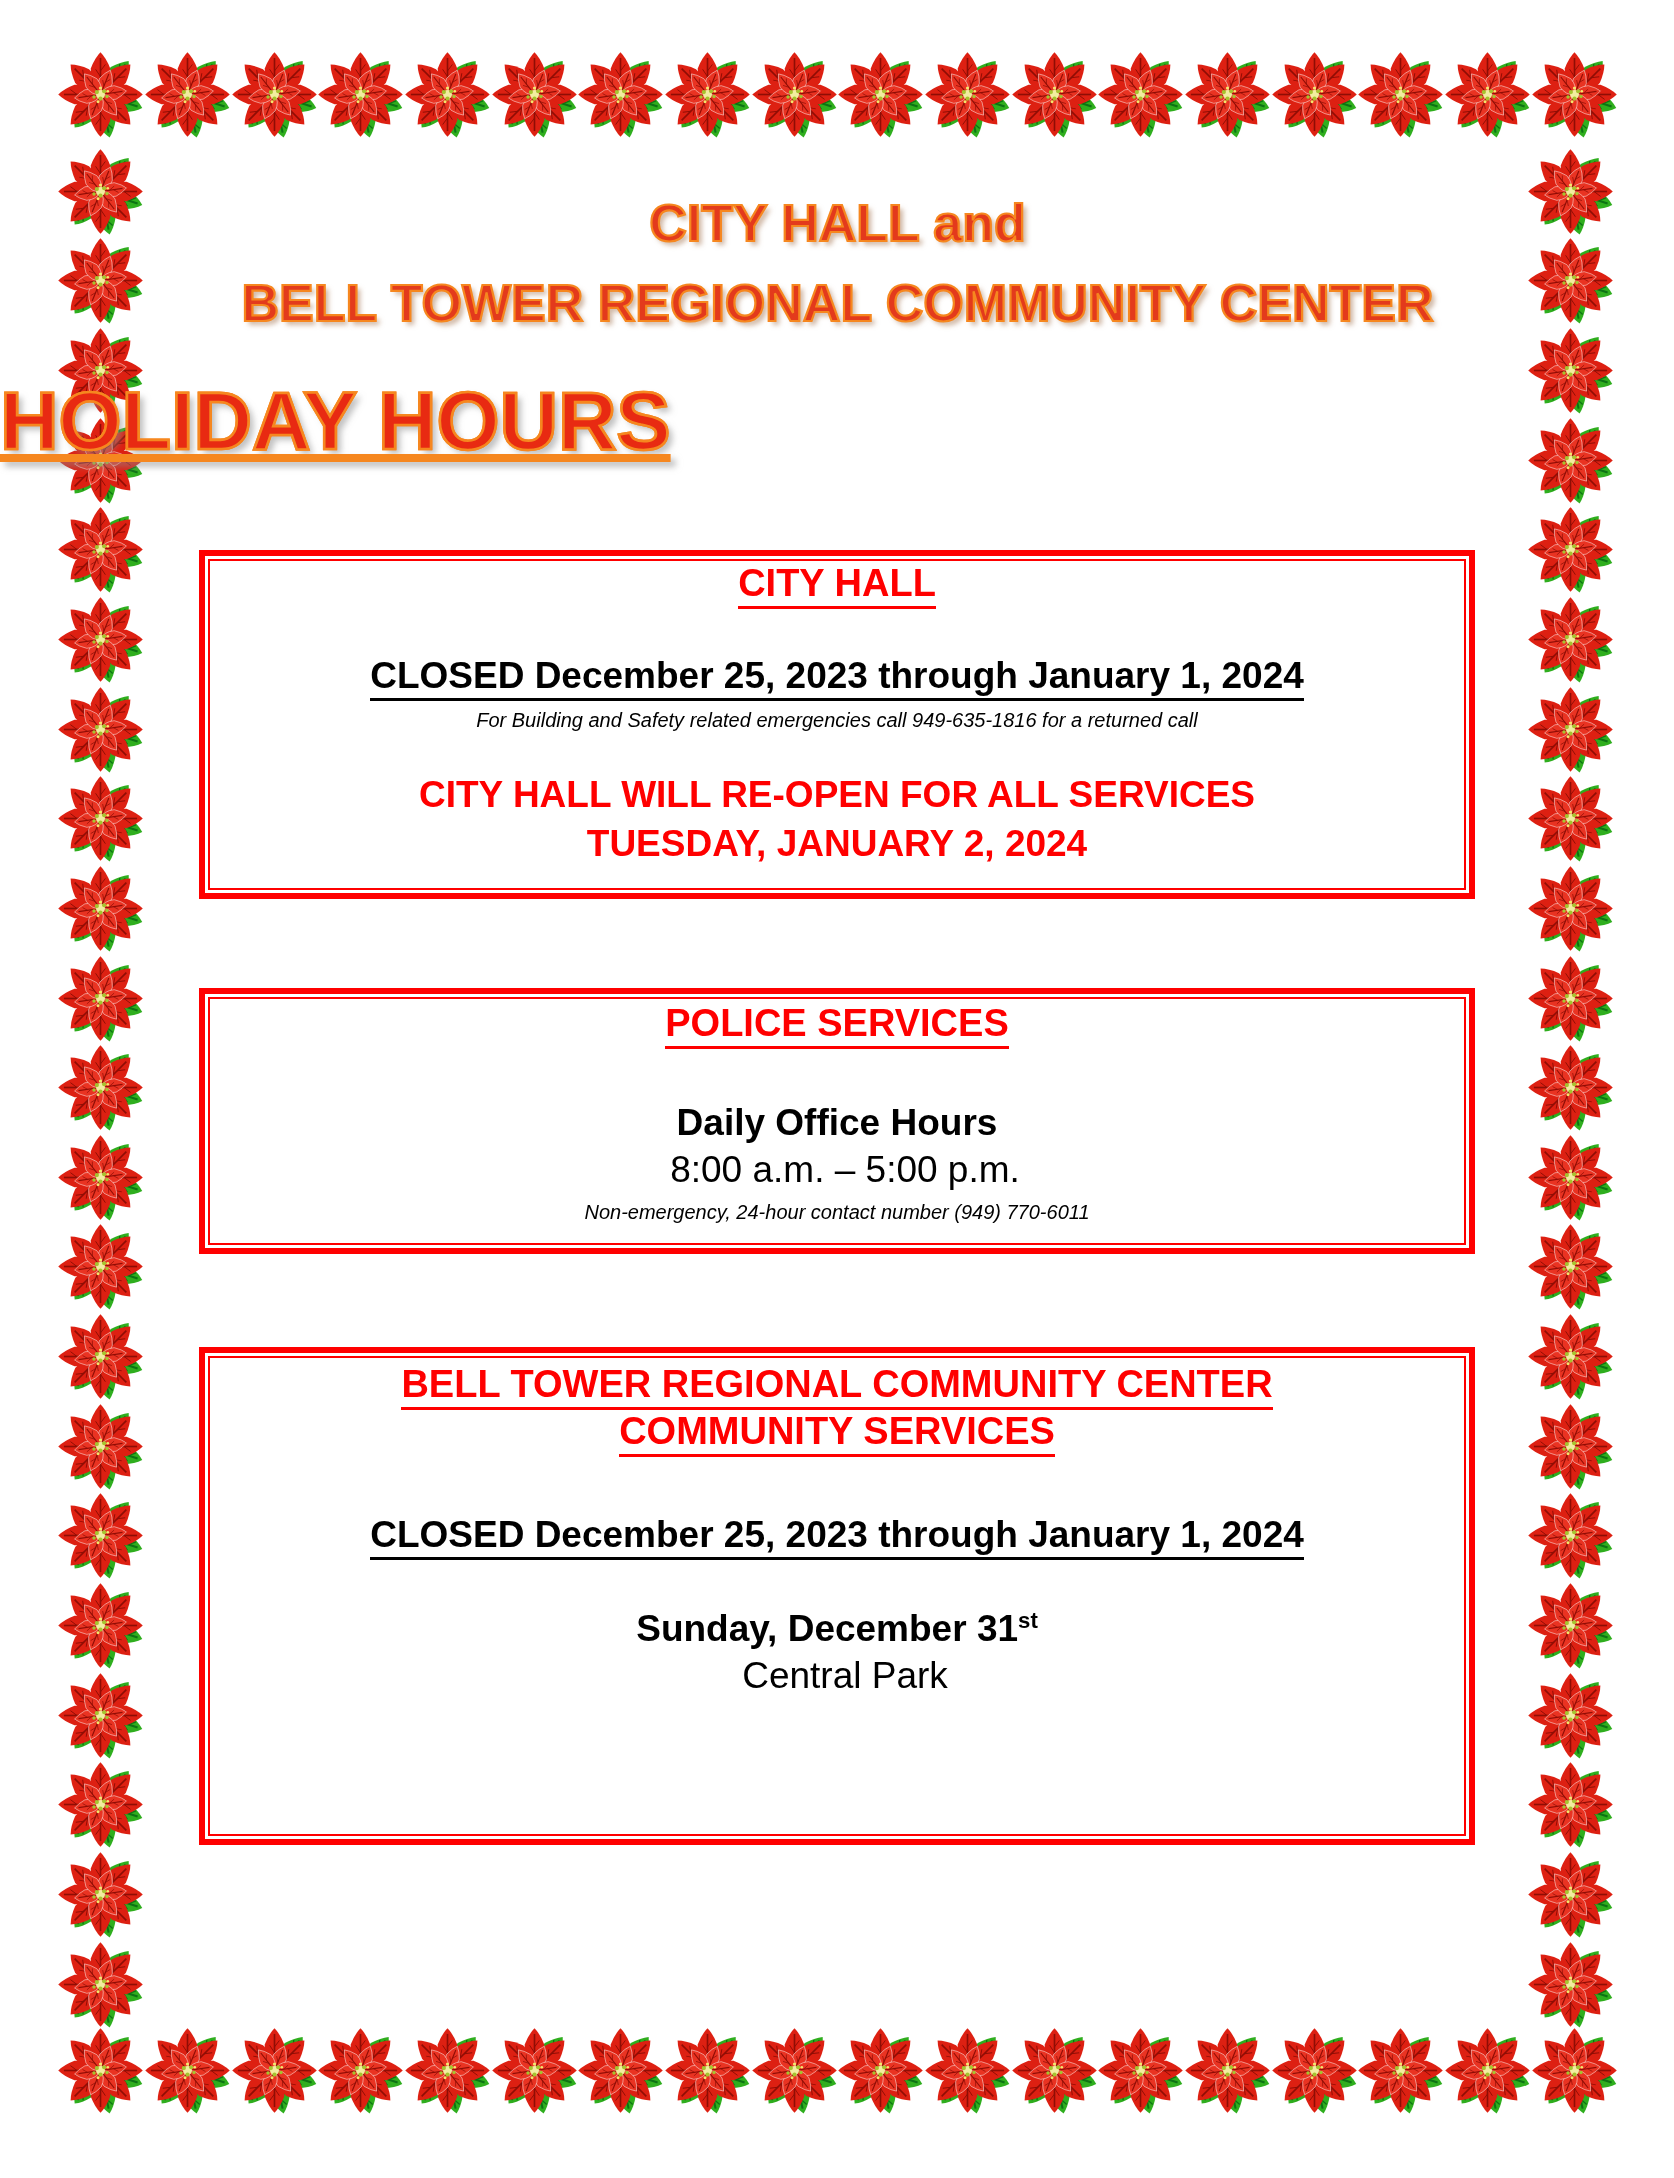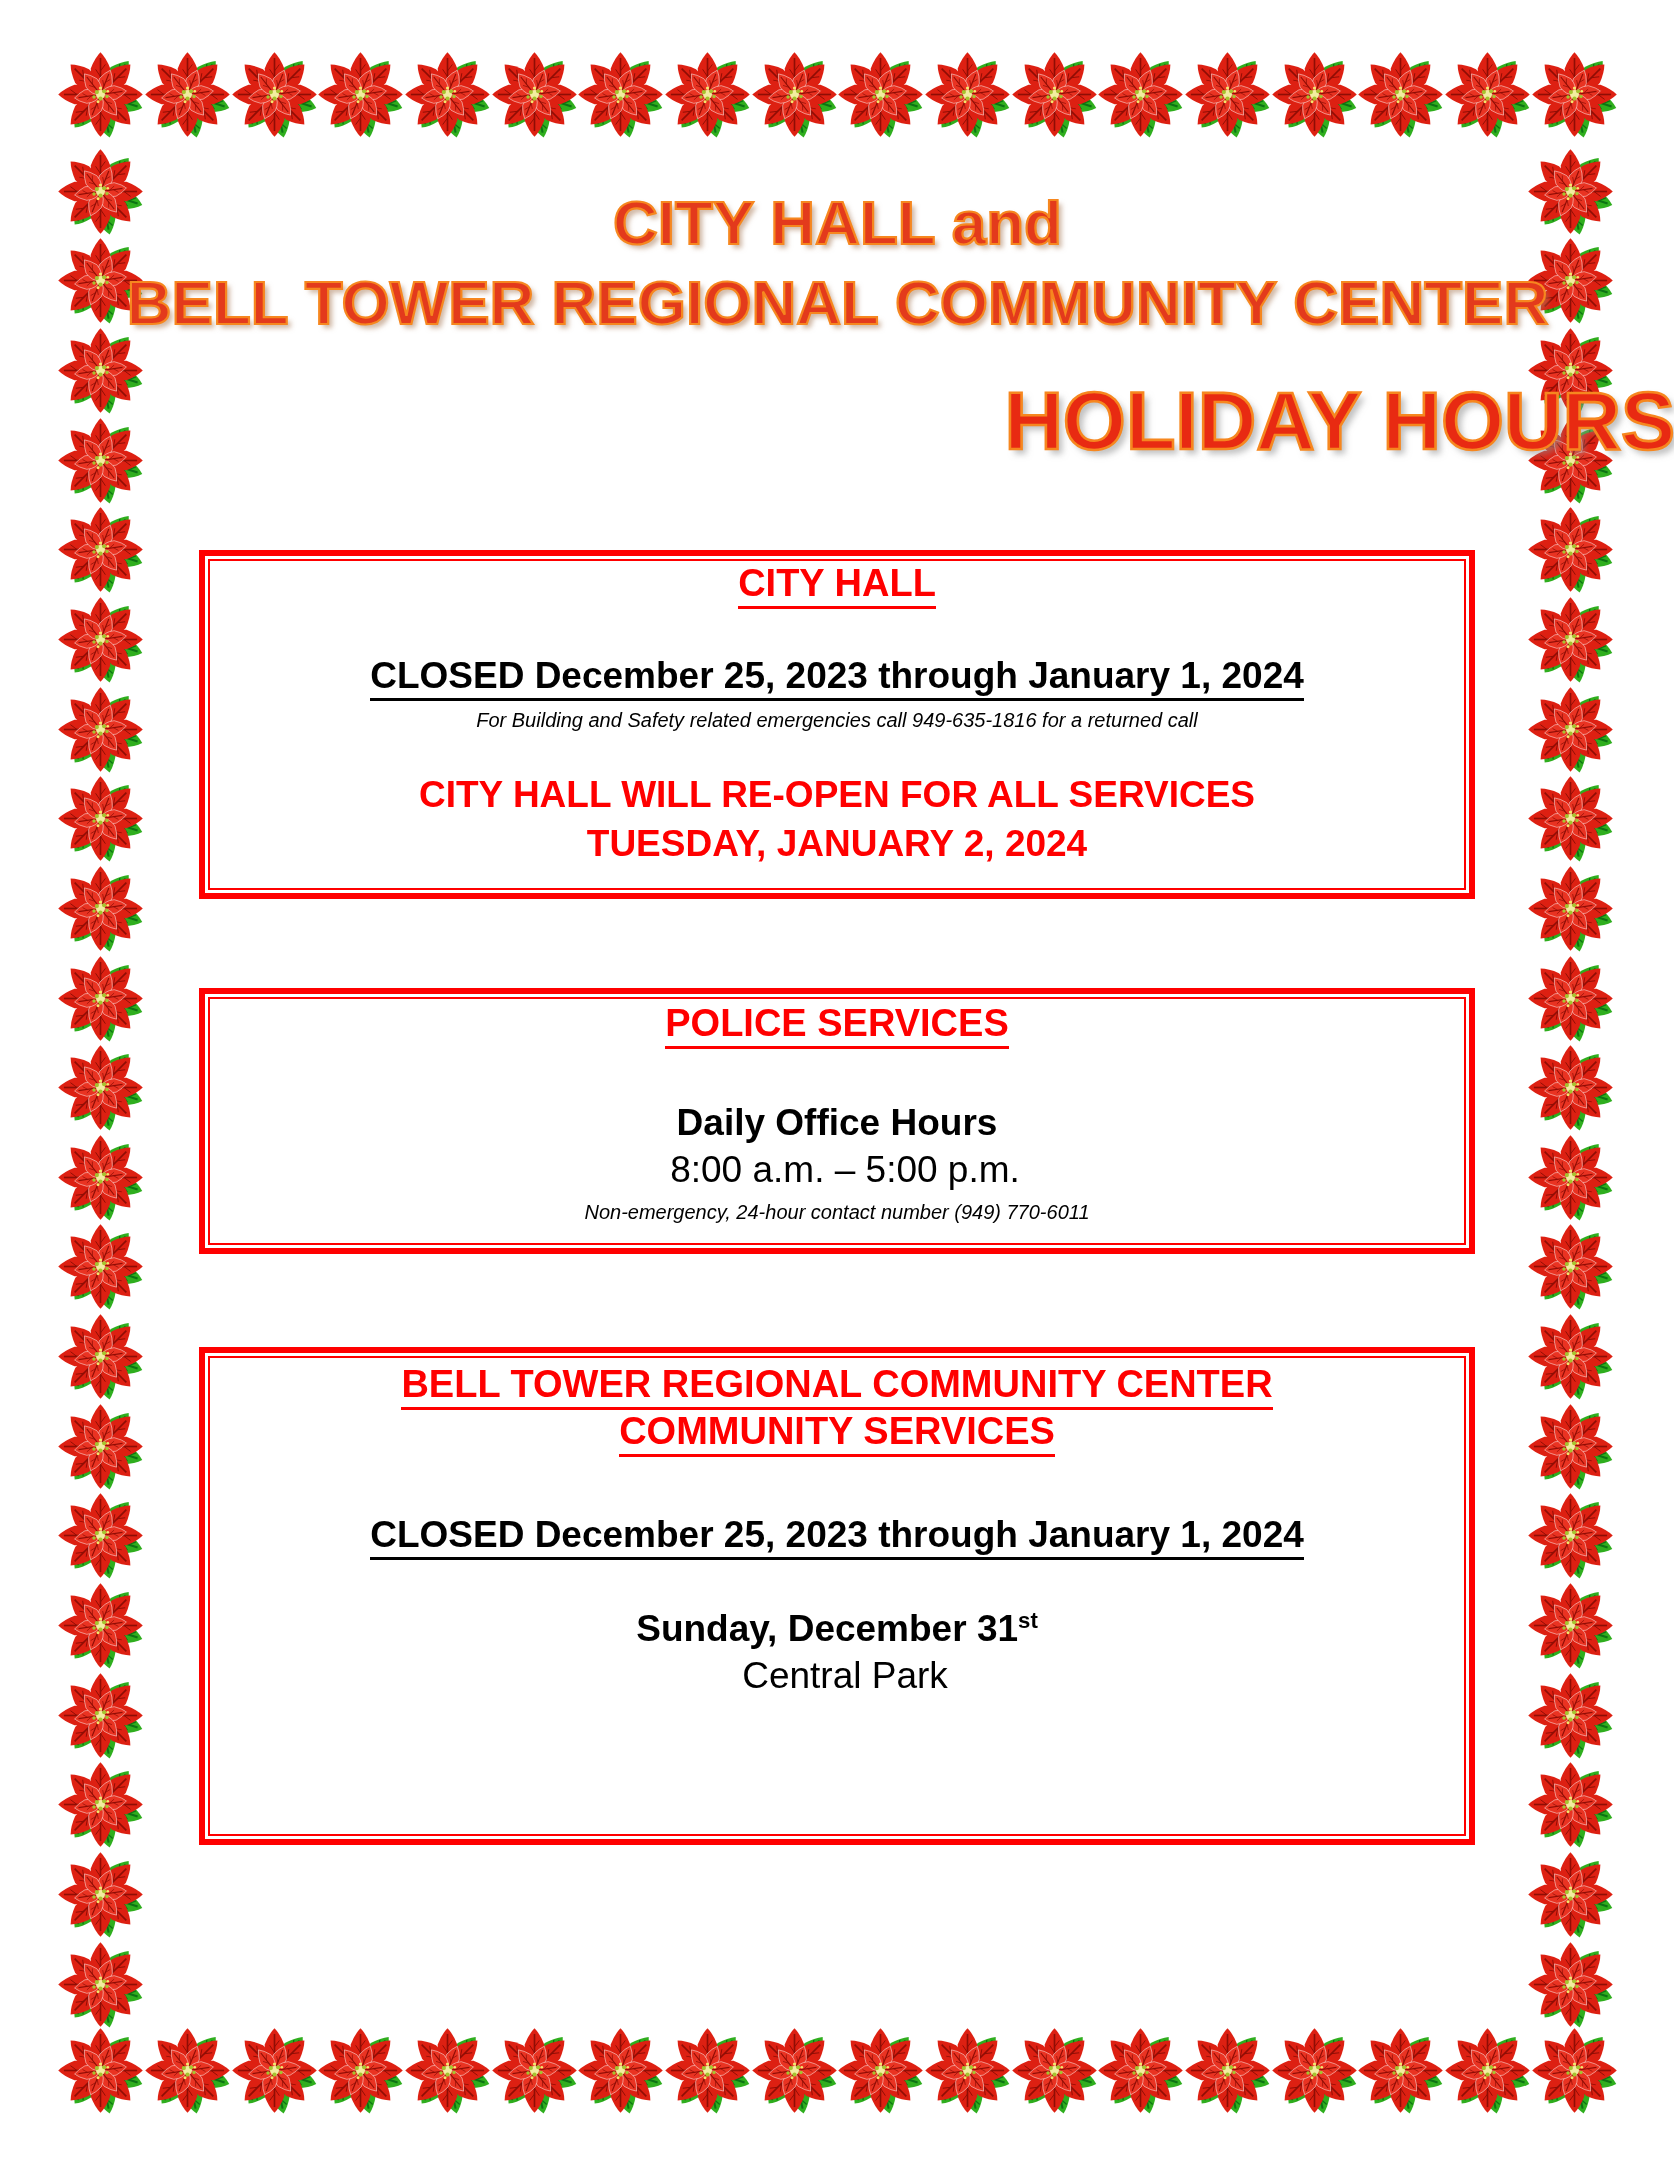--- a/index.html
+++ b/index.html
@@ -6,29 +6,30 @@
   body{
     width:1675px;height:2178px;position:relative;background:#ffffff;
     font-family:"Liberation Sans","DejaVu Sans",sans-serif;overflow:hidden;
   }
   
   #border-layer{position:absolute;inset:0;pointer-events:none;}
   .flower{position:absolute;width:91px;height:91px;}
   
   .title-block{
     position:absolute;top:183px;left:0;width:1675px;text-align:center;
-    font-size:62px;font-weight:700;line-height:80px;color:#e33a1c;
+    font-size:52px;font-weight:700;line-height:80px;color:#e33a1c;
     -webkit-text-stroke:2.2px #f6871f;
     text-shadow:3.9px 3.9px 4.9px rgba(168,122,88,.55);
   }
   .subtitle{
-    position:absolute;top:376px;left:0;width:1675px;text-align:right;
+    position:absolute;top:376px;left:0;width:1675px;text-align:left;
     font-size:81px;font-weight:700;line-height:91px;color:#e82a12;
     -webkit-text-stroke:2.6px #f6871f;
     text-shadow:4.9px 4.9px 5.9px rgba(140,140,140,.55);
+    text-decoration:underline;
   }
   
   .box{
     position:absolute;left:199px;width:1276px;box-sizing:border-box;
     border:6.9px solid #ff0000;text-align:center;background:#ffffff;
   }
   .box::before{
     content:"";position:absolute;inset:3px;border:2px solid #ff0000;pointer-events:none;
   }
   .box1{top:550px;height:349px;}

